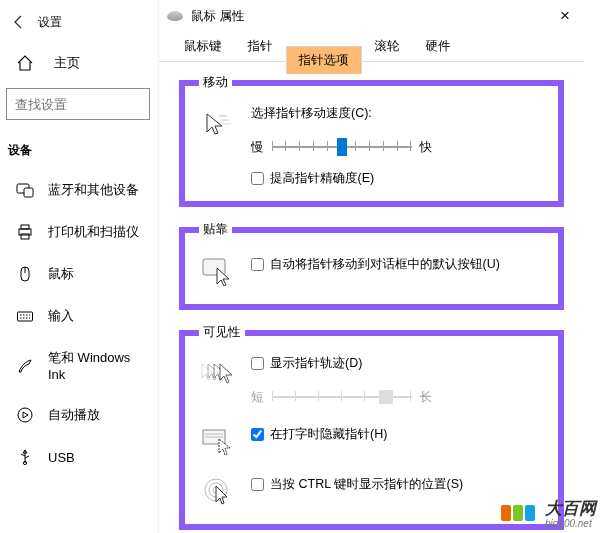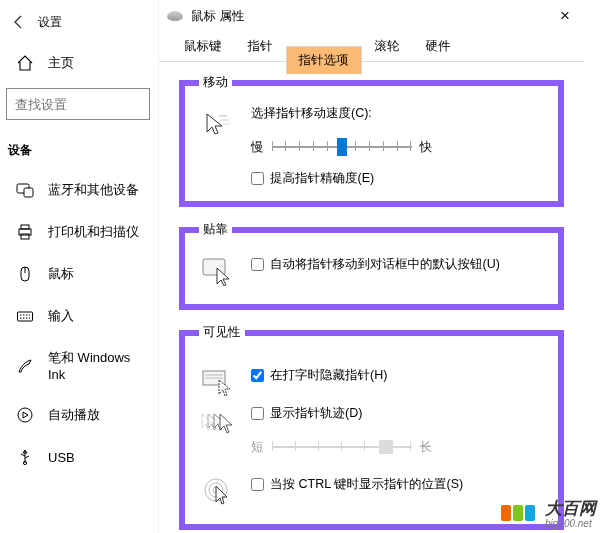--- a/index.html
+++ b/index.html
@@ -3,21 +3,21 @@
 <meta charset="utf-8">
 <style>
   * { box-sizing: border-box; margin: 0; padding: 0; }
   body { font-family: "Microsoft YaHei", "Segoe UI", sans-serif; font-size: 13px; color: #000; background: #fff; width: 600px; height: 533px; position: relative; overflow: hidden; }
 
   
   .settings-pane { position: absolute; left: 0; top: 0; width: 158px; height: 533px; background: #fff; }
   .settings-header { display: flex; align-items: center; height: 44px; padding: 0 6px 0 10px; }
   .arrow-left { width: 18px; height: 18px; display: inline-flex; align-items: center; justify-content: center; color: #666; font-size: 15px; }
   .settings-title { font-size: 12px; margin-left: 10px; }
-  .nav-home { display: flex; align-items: center; padding: 10px 16px; gap: 14px; }
+  .nav-home { display: flex; align-items: center; padding: 10px 16px; gap: 20px; }
   .nav-icon { width: 18px; height: 18px; display: inline-flex; align-items: center; justify-content: center; }
   .nav-text { font-size: 13px; }
   .search-wrap { padding: 6px 8px 12px 6px; }
   .search-box { width: 100%; height: 32px; border: 1px solid #888; padding: 0 8px; font-family: inherit; font-size: 13px; color: #666; background: #fff; }
   .category-label { padding: 10px 0 10px 8px; font-size: 12px; font-weight: 700; }
   .nav-list { display: flex; flex-direction: column; }
   .nav-item { display: flex; align-items: center; padding: 12px 16px; gap: 14px; cursor: pointer; }
 
   
   .dialog { position: absolute; left: 158px; top: 0; width: 426px; height: 533px; background: #fff; border-left: 1px solid #f1f1f1; }
@@ -233,37 +233,20 @@
             <input type="checkbox" style="">
             <span>自动将指针移动到对话框中的默认按钮(U)</span>
           </label>
         </div>
       </div>
     </fieldset>
 
     <fieldset class="group">
       <legend>可见性</legend>
 
-      <div class="row" style="margin-top:12px">
-        <span class="img-slot">
-          <svg width="34" height="28" viewBox="0 0 34 28">
-            <rect x="2" y="3" width="22" height="14" fill="#f5f5f5" stroke="#888" stroke-width="1"></rect>
-            <line x1="4" y1="7" x2="22" y2="7" stroke="#bbb"></line>
-            <line x1="4" y1="10" x2="22" y2="10" stroke="#bbb"></line>
-            <path d="M18 12 L18 26 L22 22 L24 28 L26 27 L24 21 L29 21 Z" fill="#fff" stroke="#333" stroke-width="1" stroke-dasharray="2 1"></path>
-          </svg>
-        </span>
-        <div class="row-body">
-          <label class="chk-line" style="margin-top:4px">
-            <input type="checkbox" checked="" style="">
-            <span>在打字时隐藏指针(H)</span>
-          </label>
-        </div>
-      </div>
-
       <div class="row">
         <span class="img-slot">
           <svg width="36" height="28" viewBox="0 0 36 28">
             <g stroke="#333" fill="#fff" stroke-width="0.8">
               <path opacity="0.25" d="M2 4 L2 18 L6 14 L8 20 L10 19 L8 13 L13 13 Z"></path>
               <path opacity="0.5" d="M8 4 L8 18 L12 14 L14 20 L16 19 L14 13 L19 13 Z"></path>
               <path opacity="0.75" d="M14 4 L14 18 L18 14 L20 20 L22 19 L20 13 L25 13 Z"></path>
               <path d="M20 4 L20 20 L24 16 L27 23 L29 22 L26 15 L32 15 Z"></path>
             </g>
           </svg>
@@ -283,20 +266,37 @@
                   <span></span>
                   <span></span>
                   <span></span>
                   <span></span>
                   <span></span>
                 </div>
               <div class="slider-thumb"></div>
             </div>
             <span class="slider-end disabled-text">长</span>
           </div>
+        </div>
+      </div>
+
+      <div class="row" style="margin-top:12px">
+        <span class="img-slot">
+          <svg width="34" height="28" viewBox="0 0 34 28">
+            <rect x="2" y="3" width="22" height="14" fill="#f5f5f5" stroke="#888" stroke-width="1"></rect>
+            <line x1="4" y1="7" x2="22" y2="7" stroke="#bbb"></line>
+            <line x1="4" y1="10" x2="22" y2="10" stroke="#bbb"></line>
+            <path d="M18 12 L18 26 L22 22 L24 28 L26 27 L24 21 L29 21 Z" fill="#fff" stroke="#333" stroke-width="1" stroke-dasharray="2 1"></path>
+          </svg>
+        </span>
+        <div class="row-body">
+          <label class="chk-line" style="margin-top:4px">
+            <input type="checkbox" checked="" style="">
+            <span>在打字时隐藏指针(H)</span>
+          </label>
         </div>
       </div>
 
       <div class="row" style="margin-top:12px">
         <span class="img-slot">
           <svg width="34" height="30" viewBox="0 0 34 30">
             <circle cx="15" cy="14" r="11" fill="none" stroke="#bbb" stroke-width="1"></circle>
             <circle cx="15" cy="14" r="7" fill="none" stroke="#bbb" stroke-width="1"></circle>
             <circle cx="15" cy="14" r="3" fill="none" stroke="#bbb" stroke-width="1"></circle>
             <path d="M15 10 L15 26 L19 22 L21 28 L23 27 L21 21 L26 21 Z" fill="#fff" stroke="#333" stroke-width="1"></path>

